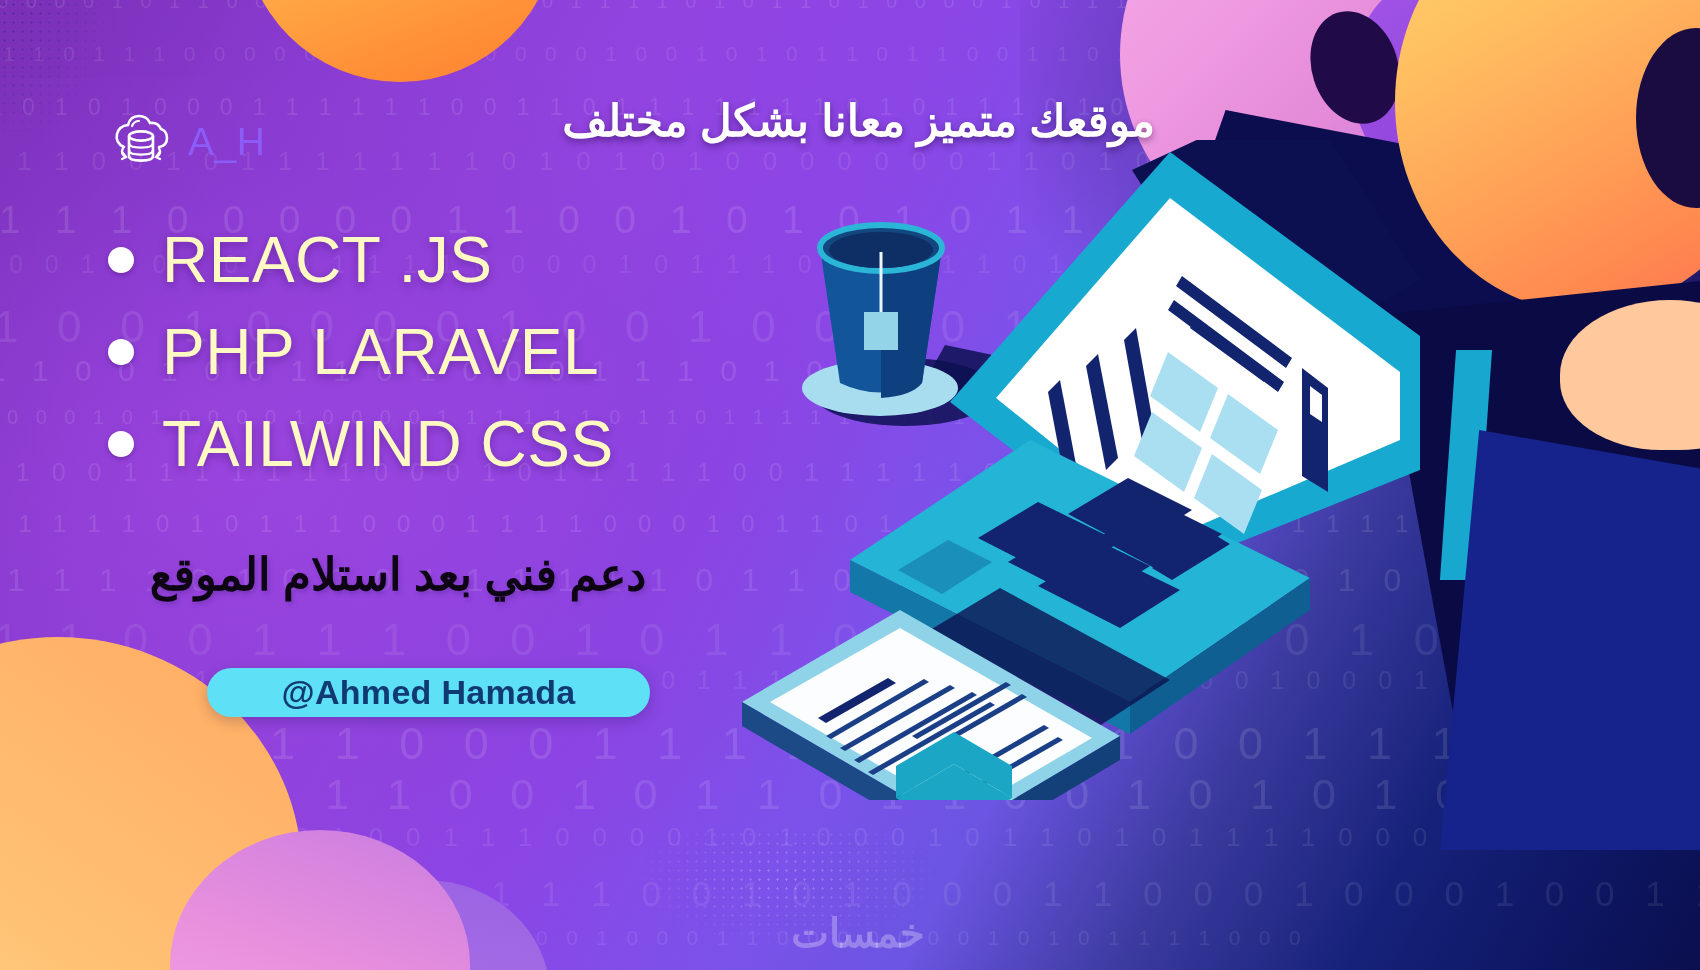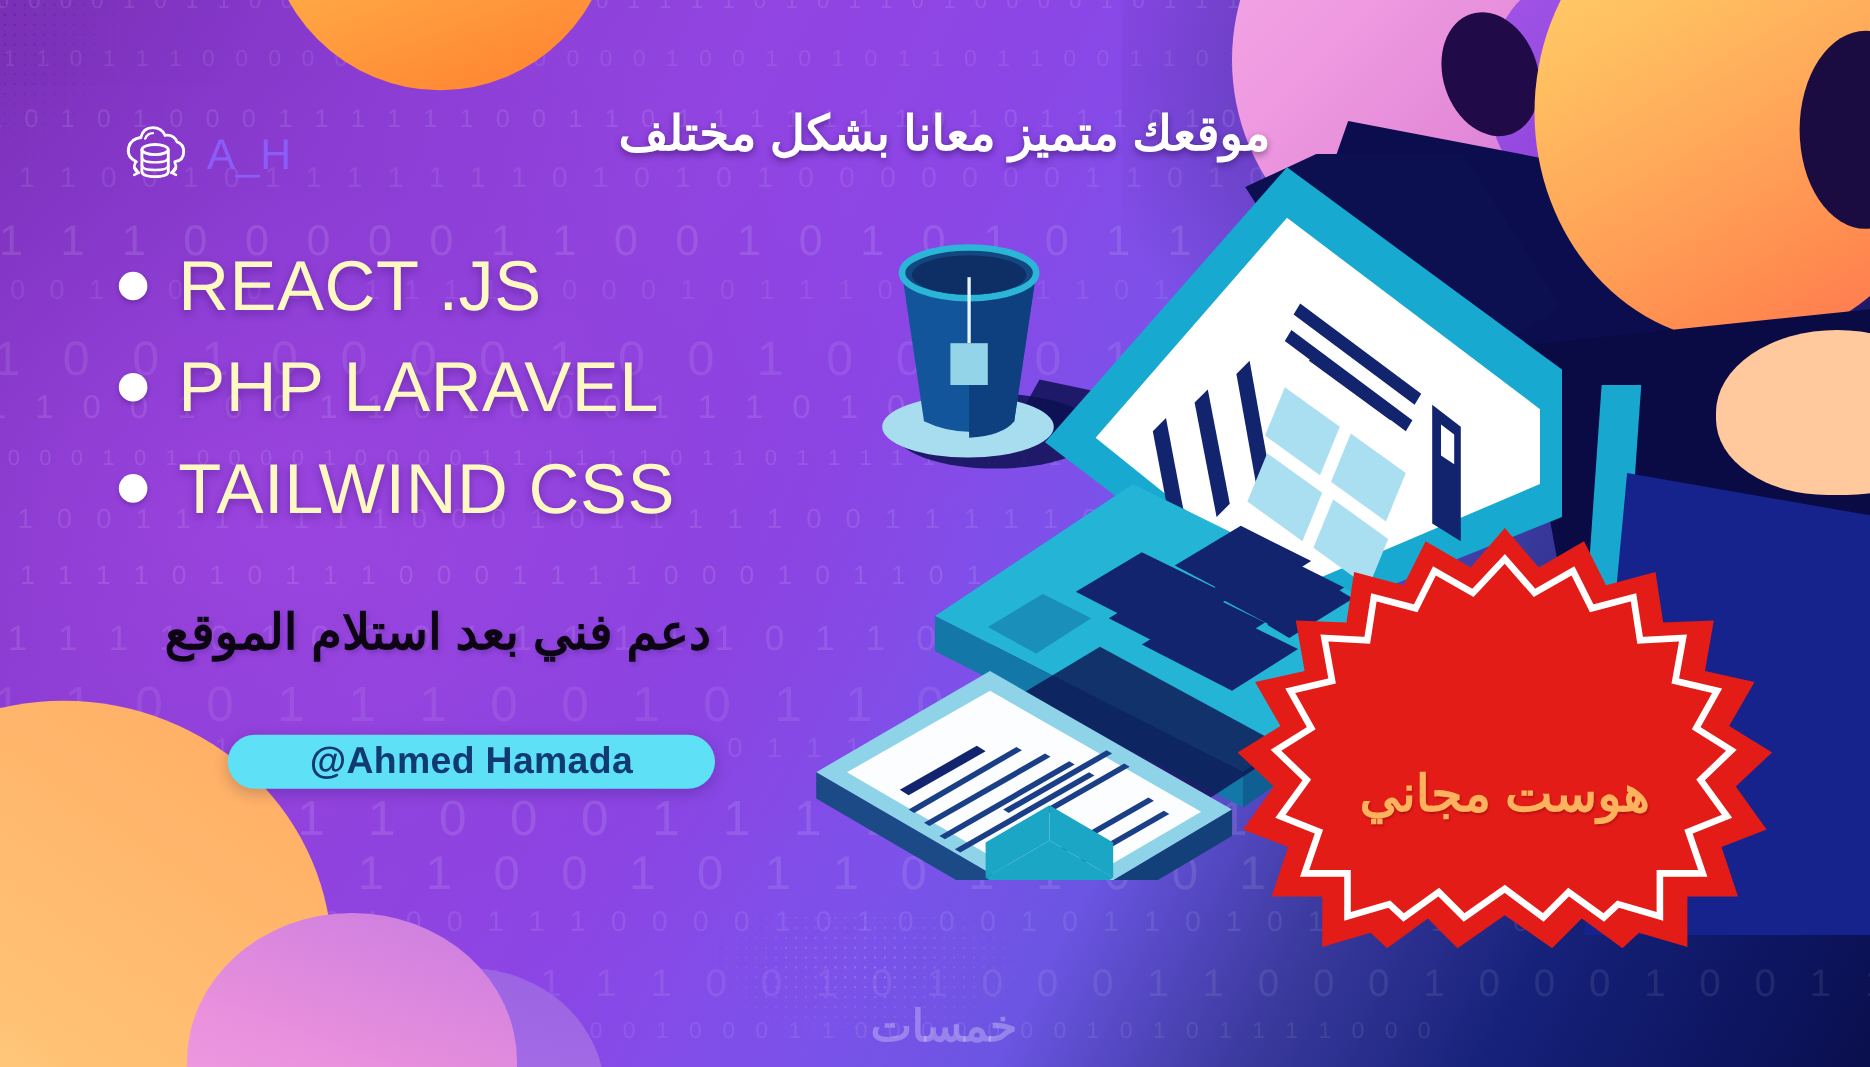--- a/index.html
+++ b/index.html
@@ -452,25 +452,18 @@
       <span class="feature-label">TAILWIND CSS</span>
     </li>
   </ul>
 
   <div class="subtitle">دعم فني بعد استلام الموقع</div>
 
   <div class="cta-pill">
     <span class="cta-text">@Ahmed Hamada</span>
   </div>
 
-  <div class="badge">
-    <svg width="520" height="400" viewBox="0 0 520 400" xmlns="http://www.w3.org/2000/svg">
-      <polygon points="260,18 291,54 332,30 352,70 397,58 404,104 450,102 442,148 487,158 464,198 503,222 470,253 498,292 457,308 472,353 426,353 426,399 382,386 367,400 330,373 303,400 260,370 217,400 190,373 153,400 138,386 94,399 94,353 48,353 63,308 22,292 50,253 17,222 56,198 33,158 78,148 70,102 116,104 123,58 168,70 188,30 229,54" fill="#e31c18"></polygon>
-      <polygon points="260,46 287,77 322,57 339,91 377,81 383,120 422,118 415,157 453,166 434,200 466,220 438,247 462,280 427,294 440,332 401,332 401,371 363,360 350,372 318,349 295,372 260,346 223,372 200,349 168,372 155,360 117,371 117,332 78,332 91,294 56,280 80,247 52,220 84,200 65,166 103,157 96,118 135,120 141,81 179,91 196,57 231,77" fill="none" stroke="#ffffff" stroke-width="6"></polygon>
-    </svg>
-    <div class="badge-text">هوست مجاني</div>
-  </div>
 
   <div class="dot-texture dot-mid"></div>
 
   <div class="watermark">خمسات</div>
 
 </div>
 
 </body></html>

